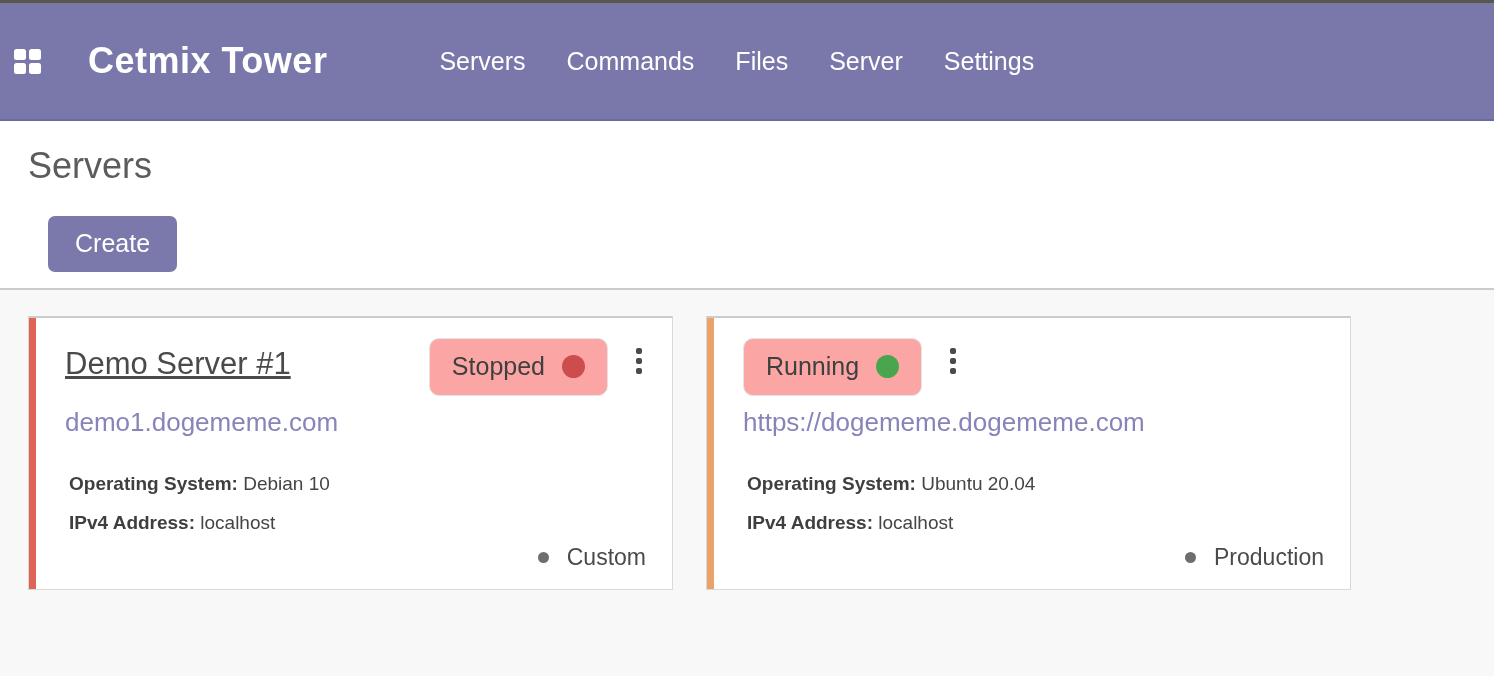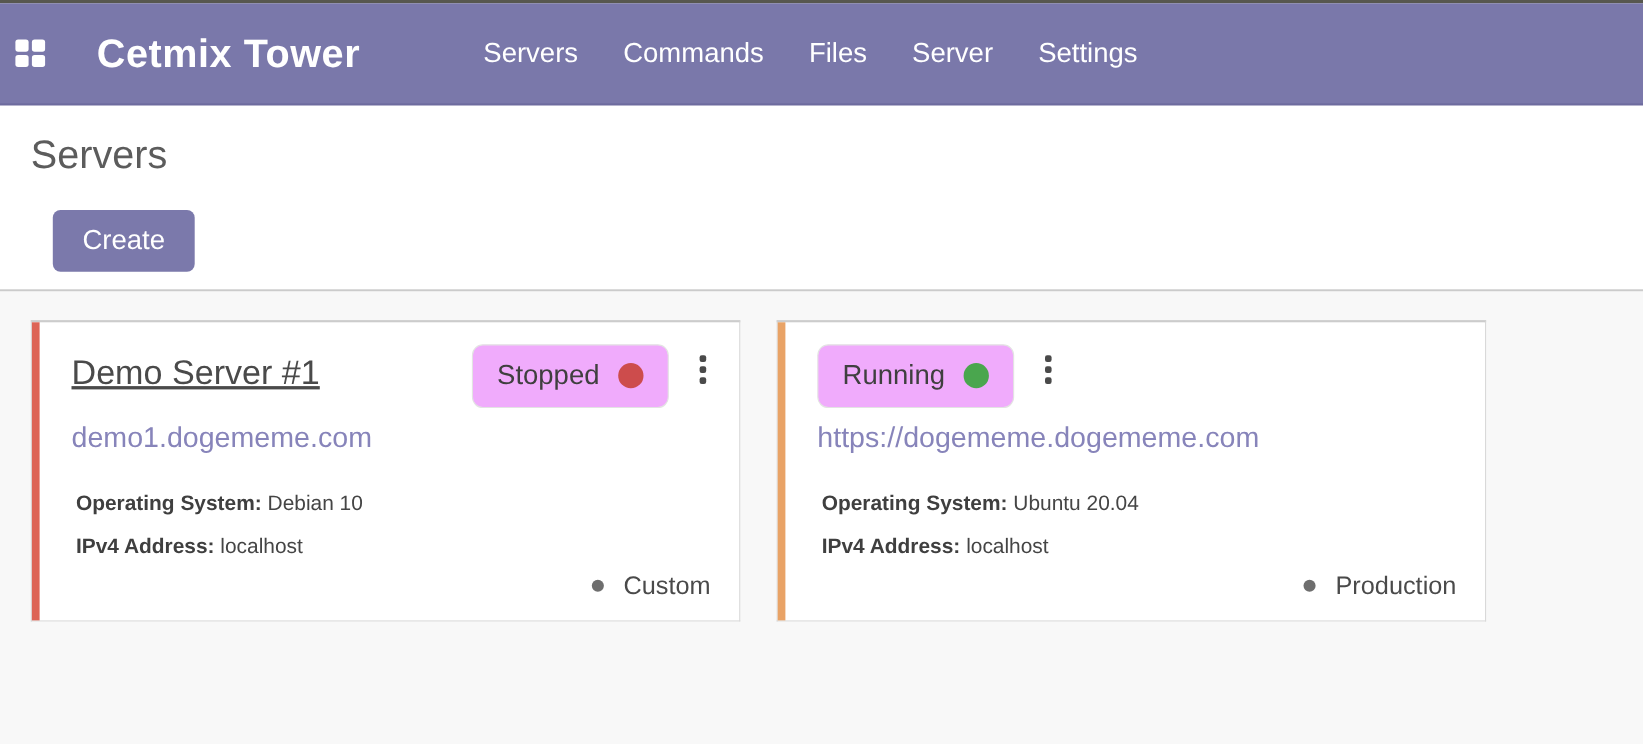--- a/index.html
+++ b/index.html
@@ -6,21 +6,21 @@
   html, body {
     width: 1494px; height: 676px;
     font-family: "Liberation Sans", sans-serif;
     background: #f8f8f8;
     overflow: hidden;
   }
   .top-edge { height: 3px; background: #57574e; }
 
   
   .header {
-    height: 93px; background: #7a78aa;
+    height: 118px; background: #7a78aa;
     border-bottom: 2px solid #6d6b9e;
     display: flex; align-items: center;
   }
   .apps-icon {
     margin-left: 14px;
     display: grid; grid-template-columns: 12px 12px; grid-gap: 3px;
     cursor: pointer;
   }
   .apps-icon i { display:block; width: 12px; height: 11px; background: #fff; border-radius: 2.5px; }
   .brand {
@@ -56,21 +56,21 @@
   }
   .card-accent { position: absolute; left: 0; top: 0; bottom: 0; width: 7px; }
   .card-body {
     height: 100%; padding: 20px 26px 18px 36px;
     display: flex; flex-direction: column;
   }
   .card-head { display: flex; align-items: flex-start; }
   .card-title { flex: 1; font-size: 31px; color: #4a4a4a; font-weight: 400; padding-top: 8px; text-decoration: underline; }
   .status-pill {
     display: inline-flex; align-items: center; gap: 17px;
-    background: #f0abfc; border: 1px solid #e3e3e3; border-radius: 10px;
+    background: #fca5a5; border: 1px solid #e3e3e3; border-radius: 10px;
     padding: 13px 22px 14px; font-size: 25px; color: #3f3f3f; cursor: pointer;
     white-space: nowrap;
   }
   .status-dot { width: 23px; height: 23px; border-radius: 50%; }
   .kebab {
     margin-left: 24px; margin-top: 6px; padding: 4px;
     display: flex; flex-direction: column; gap: 4px; align-items: center; cursor: pointer;
   }
   .kebab i { display:block; width: 6px; height: 6px; border-radius: 2px; background: #4a4a4a; }
   .card-link { margin-top: 11px; font-size: 26px; color: #8784ba; text-decoration: none; align-self: flex-start; }

